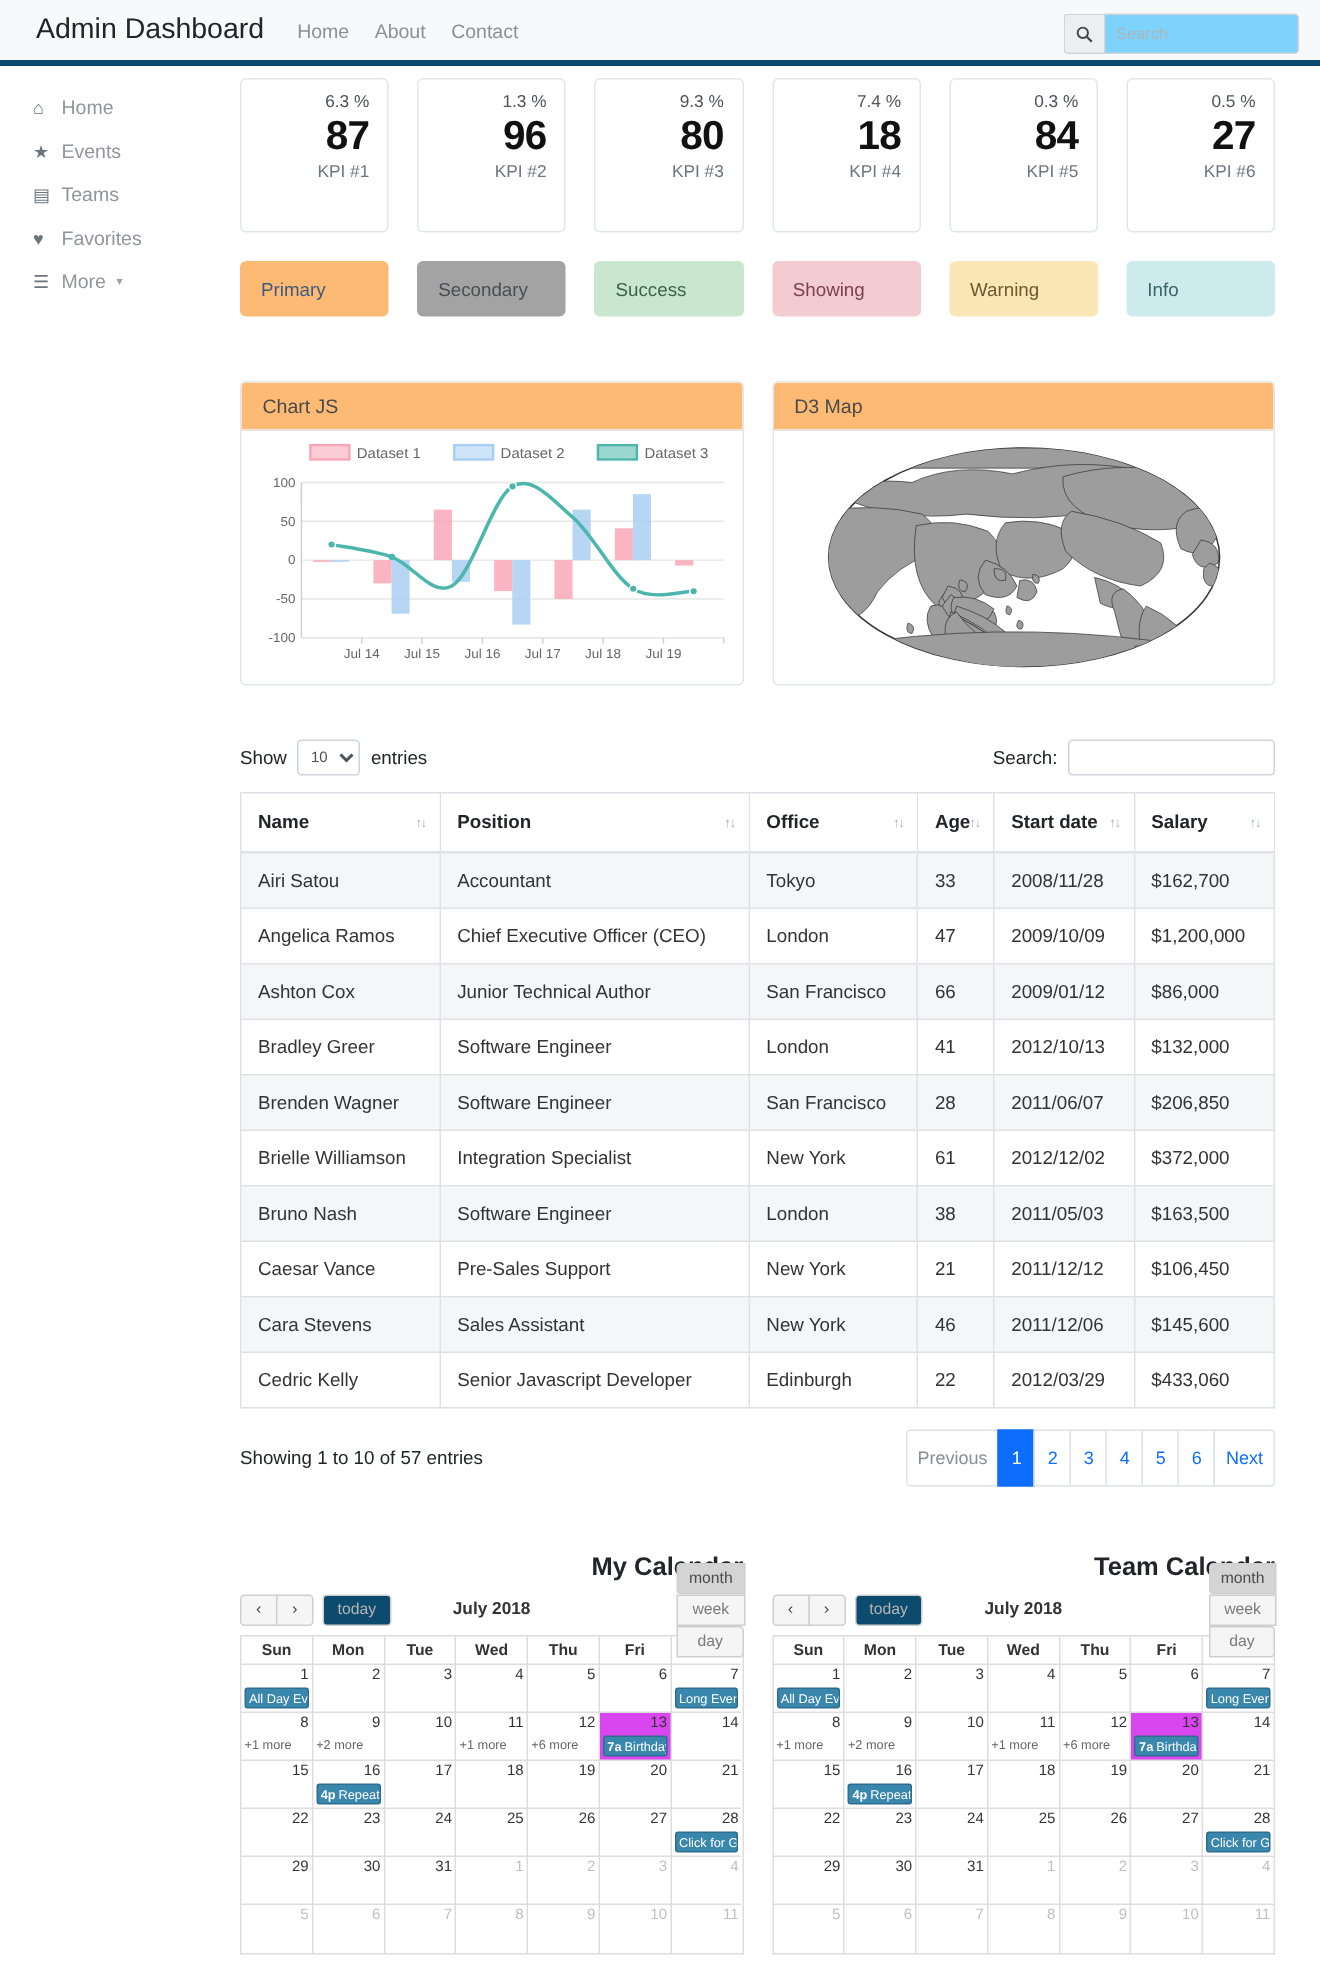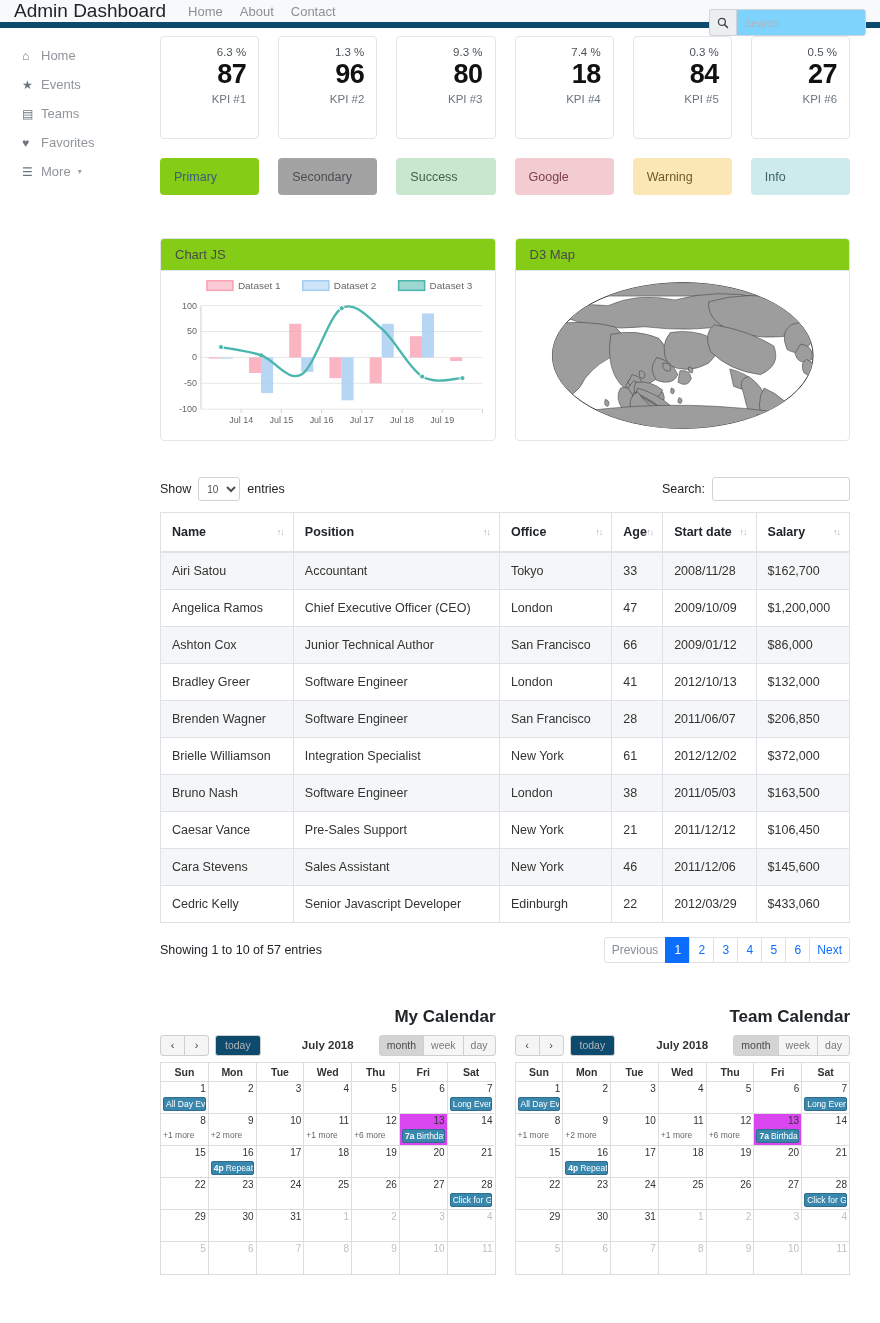--- a/index.html
+++ b/index.html
@@ -8,25 +8,25 @@
     width: 880px; height: 1323px;
     background: #ffffff;
     font-family: "Liberation Sans", sans-serif;
     font-size: 13px;
     color: #212529;
     overflow: hidden;
   }
 
   
   .navbar {
-    height: 28px;
+    height: 44px;
     background: #f8f9fa;
-    border-bottom: 6px solid #0c4a6e;
+    border-bottom: 4px solid #0c4a6e;
     display: flex; align-items: center;
-    padding: 0 14px;
+    padding: 0 24px;
     position: relative;
   }
   .brand {
     font-size: 19px; color: #212529; font-weight: 400;
     margin-right: 22px; white-space: nowrap;
   }
   .nav-links { display: flex; gap: 17px; align-items: center; }
   .nav-link {
     font-size: 13px; color: #8a9097; text-decoration: none; cursor: pointer;
   }
@@ -78,21 +78,21 @@
     font-size: 12.5px; font-family: inherit; cursor: pointer;
   }
 
   
   .panel-row { display: flex; gap: 19px; margin-top: 43px; }
   .panel {
     flex: 1; border: 1px solid #e3e6e8; border-radius: 4px; background: #fff;
     overflow: hidden;
   }
   .panel-head {
-    height: 32px; background: #84cc16; border-bottom: 1px solid #e3e6e8;
+    height: 32px; background: #fdba74; border-bottom: 1px solid #e3e6e8;
     display: flex; align-items: center; padding-left: 14px;
     font-size: 13px; color: #4a4a4a;
   }
   .panel-body { height: 169px; padding: 4px; }
 
   
   .dt-top {
     display: flex; align-items: center; justify-content: space-between;
     margin-top: 36px; padding-right: 0;
   }
@@ -125,21 +125,21 @@
   table.dt tbody tr.odd td { background: #f5f6f7; }
   table.dt tbody tr.even td { background: #ffffff; }
 
   .dt-bottom {
     display: flex; align-items: center; justify-content: space-between;
     margin-top: 14px;
   }
   .dt-info { font-size: 12.5px; color: #212529; }
   .pager { display: flex; }
   .pg {
-    min-width: 25px; height: 26px; border: 1px solid #dee2e6; margin-left: -1px;
+    min-width: 25px; height: 38px; border: 1px solid #dee2e6; margin-left: -1px;
     display: flex; align-items: center; justify-content: center;
     font-size: 12px; color: #0d6efd; background: #fff; cursor: pointer; padding: 0 7px;
   }
   .pg.prev { color: #868e96; border-radius: 3px 0 0 3px; }
   .pg.next { border-radius: 0 3px 3px 0; }
   .pg.active { background: #0d6efd; color: #fff; border-color: #0d6efd; }
 
   
   .cal-row { display: flex; gap: 19px; margin-top: 44px; }
   .cal-wrap { flex: 1; }
@@ -154,21 +154,21 @@
   .fc-btn.arrow { width: 25px; color: #444; font-size: 11px; }
   .fc-btn.today { color: #b5b5b5; background: #0c4a6e; padding: 0 9px; margin-left: 6px; }
   .fc-btn.first { border-radius: 3px 0 0 3px; }
   .fc-btn.last { border-radius: 0 3px 3px 0; margin-right: 0; }
   .fc-btn.single { border-radius: 3px; }
   .fc-btn.active { background: #d4d4d4; color: #4a4a4a; }
   .cal-month-label {
     position: absolute; left: 0; right: 0; text-align: center;
     font-size: 11.5px; font-weight: bold; color: #333; pointer-events: none;
   }
-  .cal-right { margin-left: auto; display: flex; }
+  .cal-right { margin-left: auto; display: flex; flex-direction: column; }
 
   .cal-grid { border: 1px solid #dddddd; border-top: none; }
   .cal-hdr { display: flex; border-top: 1px solid #ddd; }
   .cal-hdr div {
     flex: 1; text-align: center; font-size: 10.5px; font-weight: bold;
     color: #333; padding: 3px 0; border-right: 1px solid #ddd;
     border-bottom: 1px solid #ddd;
   }
   .cal-hdr div:last-child { border-right: none; }
   .cal-week { display: flex; height: 32px; }
@@ -271,24 +271,24 @@
           <div class="kpi-label">KPI #5</div>
         </div>
         <div class="kpi-card">
           <div class="kpi-pct">0.5 %</div>
           <div class="kpi-val">27</div>
           <div class="kpi-label">KPI #6</div>
         </div>
       </div>
 
     <div class="btn-row" id="btn-row">
-        <button class="btn" style="background: #84cc16; color: rgb(61, 90, 128);">Primary</button>
+        <button class="btn" style="background: #fdba74; color: rgb(61, 90, 128);">Primary</button>
         <button class="btn" style="background: #a3a3a3; color: rgb(74, 78, 82);">Secondary</button>
         <button class="btn" style="background: rgb(201, 231, 207); color: rgb(62, 99, 71);">Success</button>
-        <button class="btn" style="background: rgb(243, 204, 210); color: rgb(122, 66, 73);">Google</button>
+        <button class="btn" style="background: rgb(243, 204, 210); color: rgb(122, 66, 73);">Showing</button>
         <button class="btn" style="background: rgb(251, 231, 182); color: rgb(109, 90, 42);">Warning</button>
         <button class="btn" style="background: rgb(205, 234, 236); color: rgb(59, 100, 104);">Info</button>
       </div>
 
     <div class="panel-row">
 
       <div class="panel">
         <div class="panel-head">Chart JS</div>
         <div class="panel-body">
           <svg width="100%" height="100%" viewBox="0 0 326 168" preserveAspectRatio="none" id="chart-svg">

